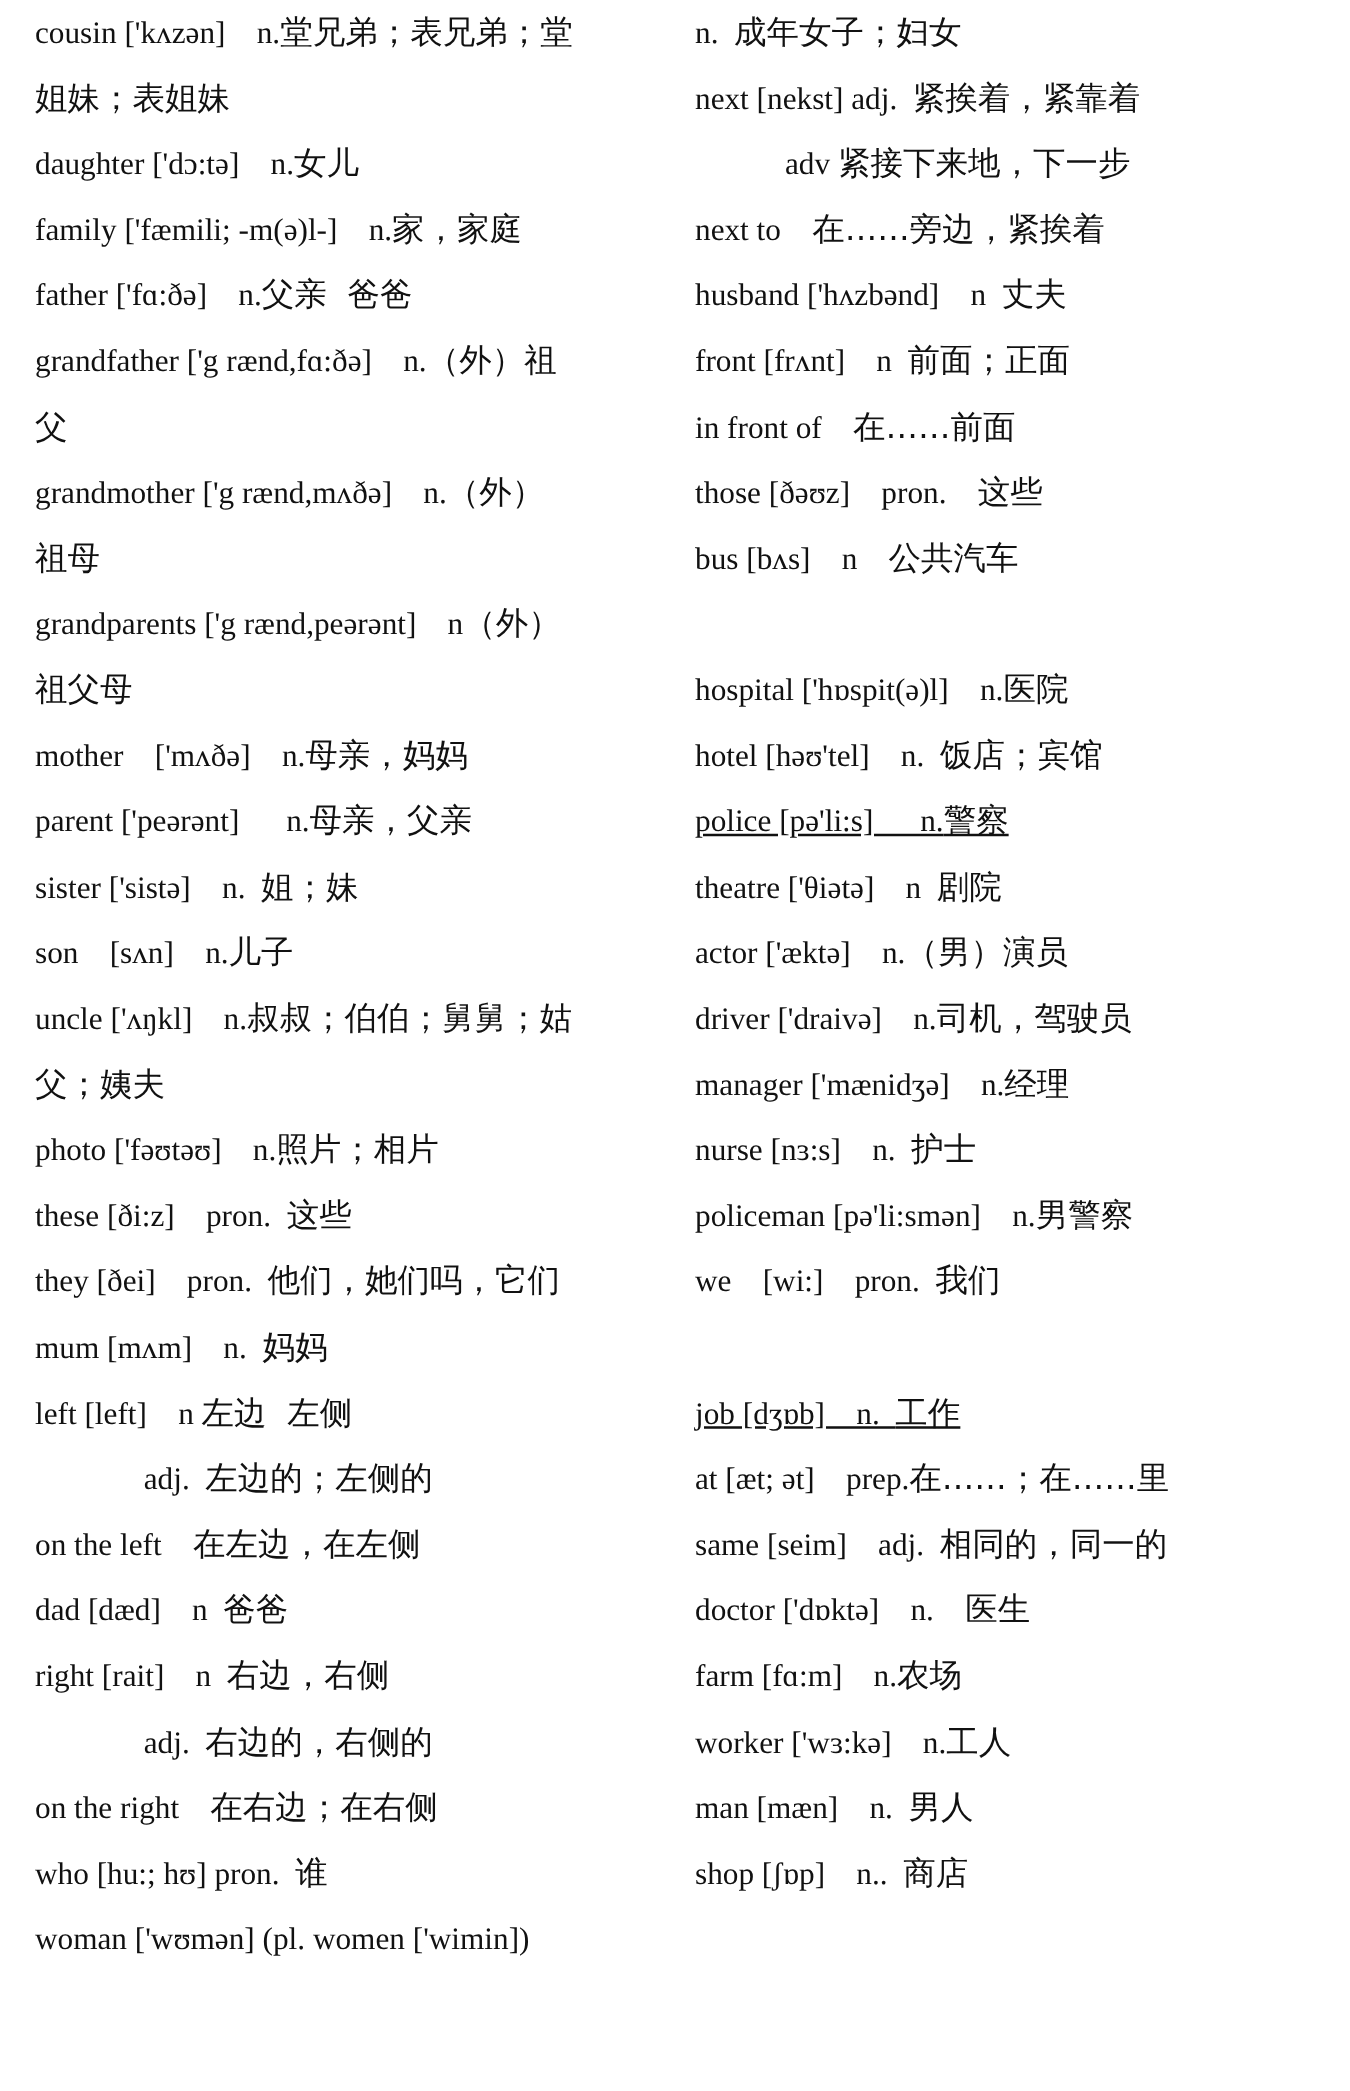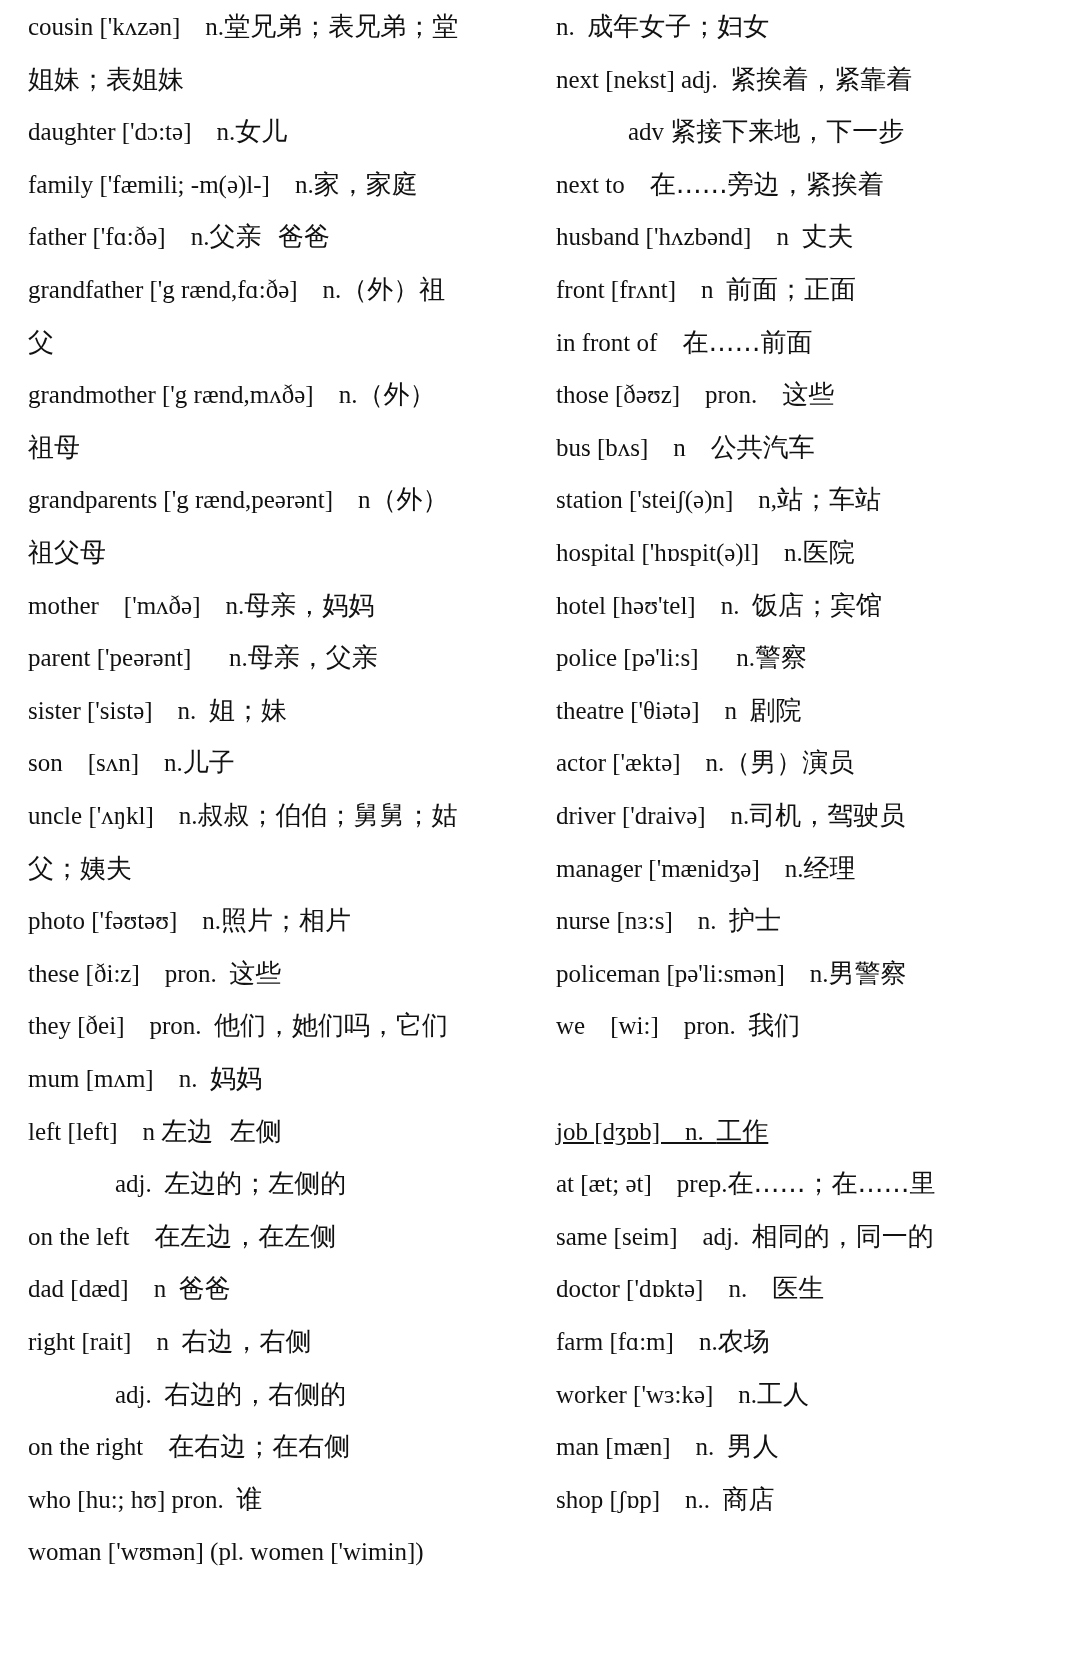--- a/index.html
+++ b/index.html
@@ -85,24 +85,23 @@
   <div class="column col-right" id="col-1">
       <div class="line" style="top: 0px; left: 0px;"><span class="en">n.  </span><span class="zh">成年女子；妇女</span></div>
       <div class="line" style="top: 53px; left: 0px;"><span class="en">next [nekst] adj.  </span><span class="zh">紧挨着，紧靠着</span></div>
       <div class="line" style="top: 105px; left: 72px;"><span class="en">adv </span><span class="zh">紧接下来地，下一步</span></div>
       <div class="line" style="top: 158px; left: 0px;"><span class="en">next to    </span><span class="zh">在……旁边，紧挨着</span></div>
       <div class="line" style="top: 210px; left: 0px;"><span class="en">husband ['hʌzbənd]    n  </span><span class="zh">丈夫</span></div>
       <div class="line" style="top: 263px; left: 0px;"><span class="en">front [frʌnt]    n  </span><span class="zh">前面；正面</span></div>
       <div class="line" style="top: 316px; left: 0px;"><span class="en">in front of    </span><span class="zh">在……前面</span></div>
       <div class="line" style="top: 368px; left: 0px;"><span class="en">those [ðəʊz]    pron.    </span><span class="zh">这些</span></div>
       <div class="line" style="top: 421px; left: 0px;"><span class="en">bus [bʌs]    n    </span><span class="zh">公共汽车</span></div>
-      <div class="line" style="top: 473px; left: 0px;"><span class="en">station ['steiʃ(ə)n]    n,</span><span class="zh">站；车站</span></div>
       <div class="line" style="top: 526px; left: 0px;"><span class="en">hospital ['hɒspit(ə)l]    n.</span><span class="zh">医院</span></div>
       <div class="line" style="top: 579px; left: 0px;"><span class="en">hotel [həʊ'tel]    n.  </span><span class="zh">饭店；宾馆</span></div>
-      <div class="line" style="top: 631px; left: 0px;"><span class="en">police [pə'li:s]      n.</span><span class="zh">警察</span></div>
+      <div class="line" style="top: 631px; left: 0px; text-decoration: underline;"><span class="en">police [pə'li:s]      n.</span><span class="zh">警察</span></div>
       <div class="line" style="top: 684px; left: 0px;"><span class="en">theatre ['θiətə]    n  </span><span class="zh">剧院</span></div>
       <div class="line" style="top: 736px; left: 0px;"><span class="en">actor ['æktə]    n.</span><span class="zh">（男）演员</span></div>
       <div class="line" style="top: 789px; left: 0px;"><span class="en">driver ['draivə]    n.</span><span class="zh">司机，驾驶员</span></div>
       <div class="line" style="top: 842px; left: 0px;"><span class="en">manager ['mænidʒə]    n.</span><span class="zh">经理</span></div>
       <div class="line" style="top: 947px; left: 0px;"><span class="en">policeman [pə'li:smən]    n.</span><span class="zh">男警察</span></div>
       <div class="line" style="top: 894px; left: 0px;"><span class="en">nurse [nɜ:s]    n.  </span><span class="zh">护士</span></div>
       <div class="line" style="top: 999px; left: 0px;"><span class="en">we    [wi:]    pron.  </span><span class="zh">我们</span></div>
       <div class="line" style="top: 1105px; left: 0px; text-decoration: underline;"><span class="en">job [dʒɒb]    n.  </span><span class="zh">工作</span></div>
       <div class="line" style="top: 1157px; left: 0px;"><span class="en">at [æt; ət]    prep.</span><span class="zh">在……；在……里</span></div>
       <div class="line" style="top: 1210px; left: 0px;"><span class="en">same [seim]    adj.  </span><span class="zh">相同的，同一的</span></div>

